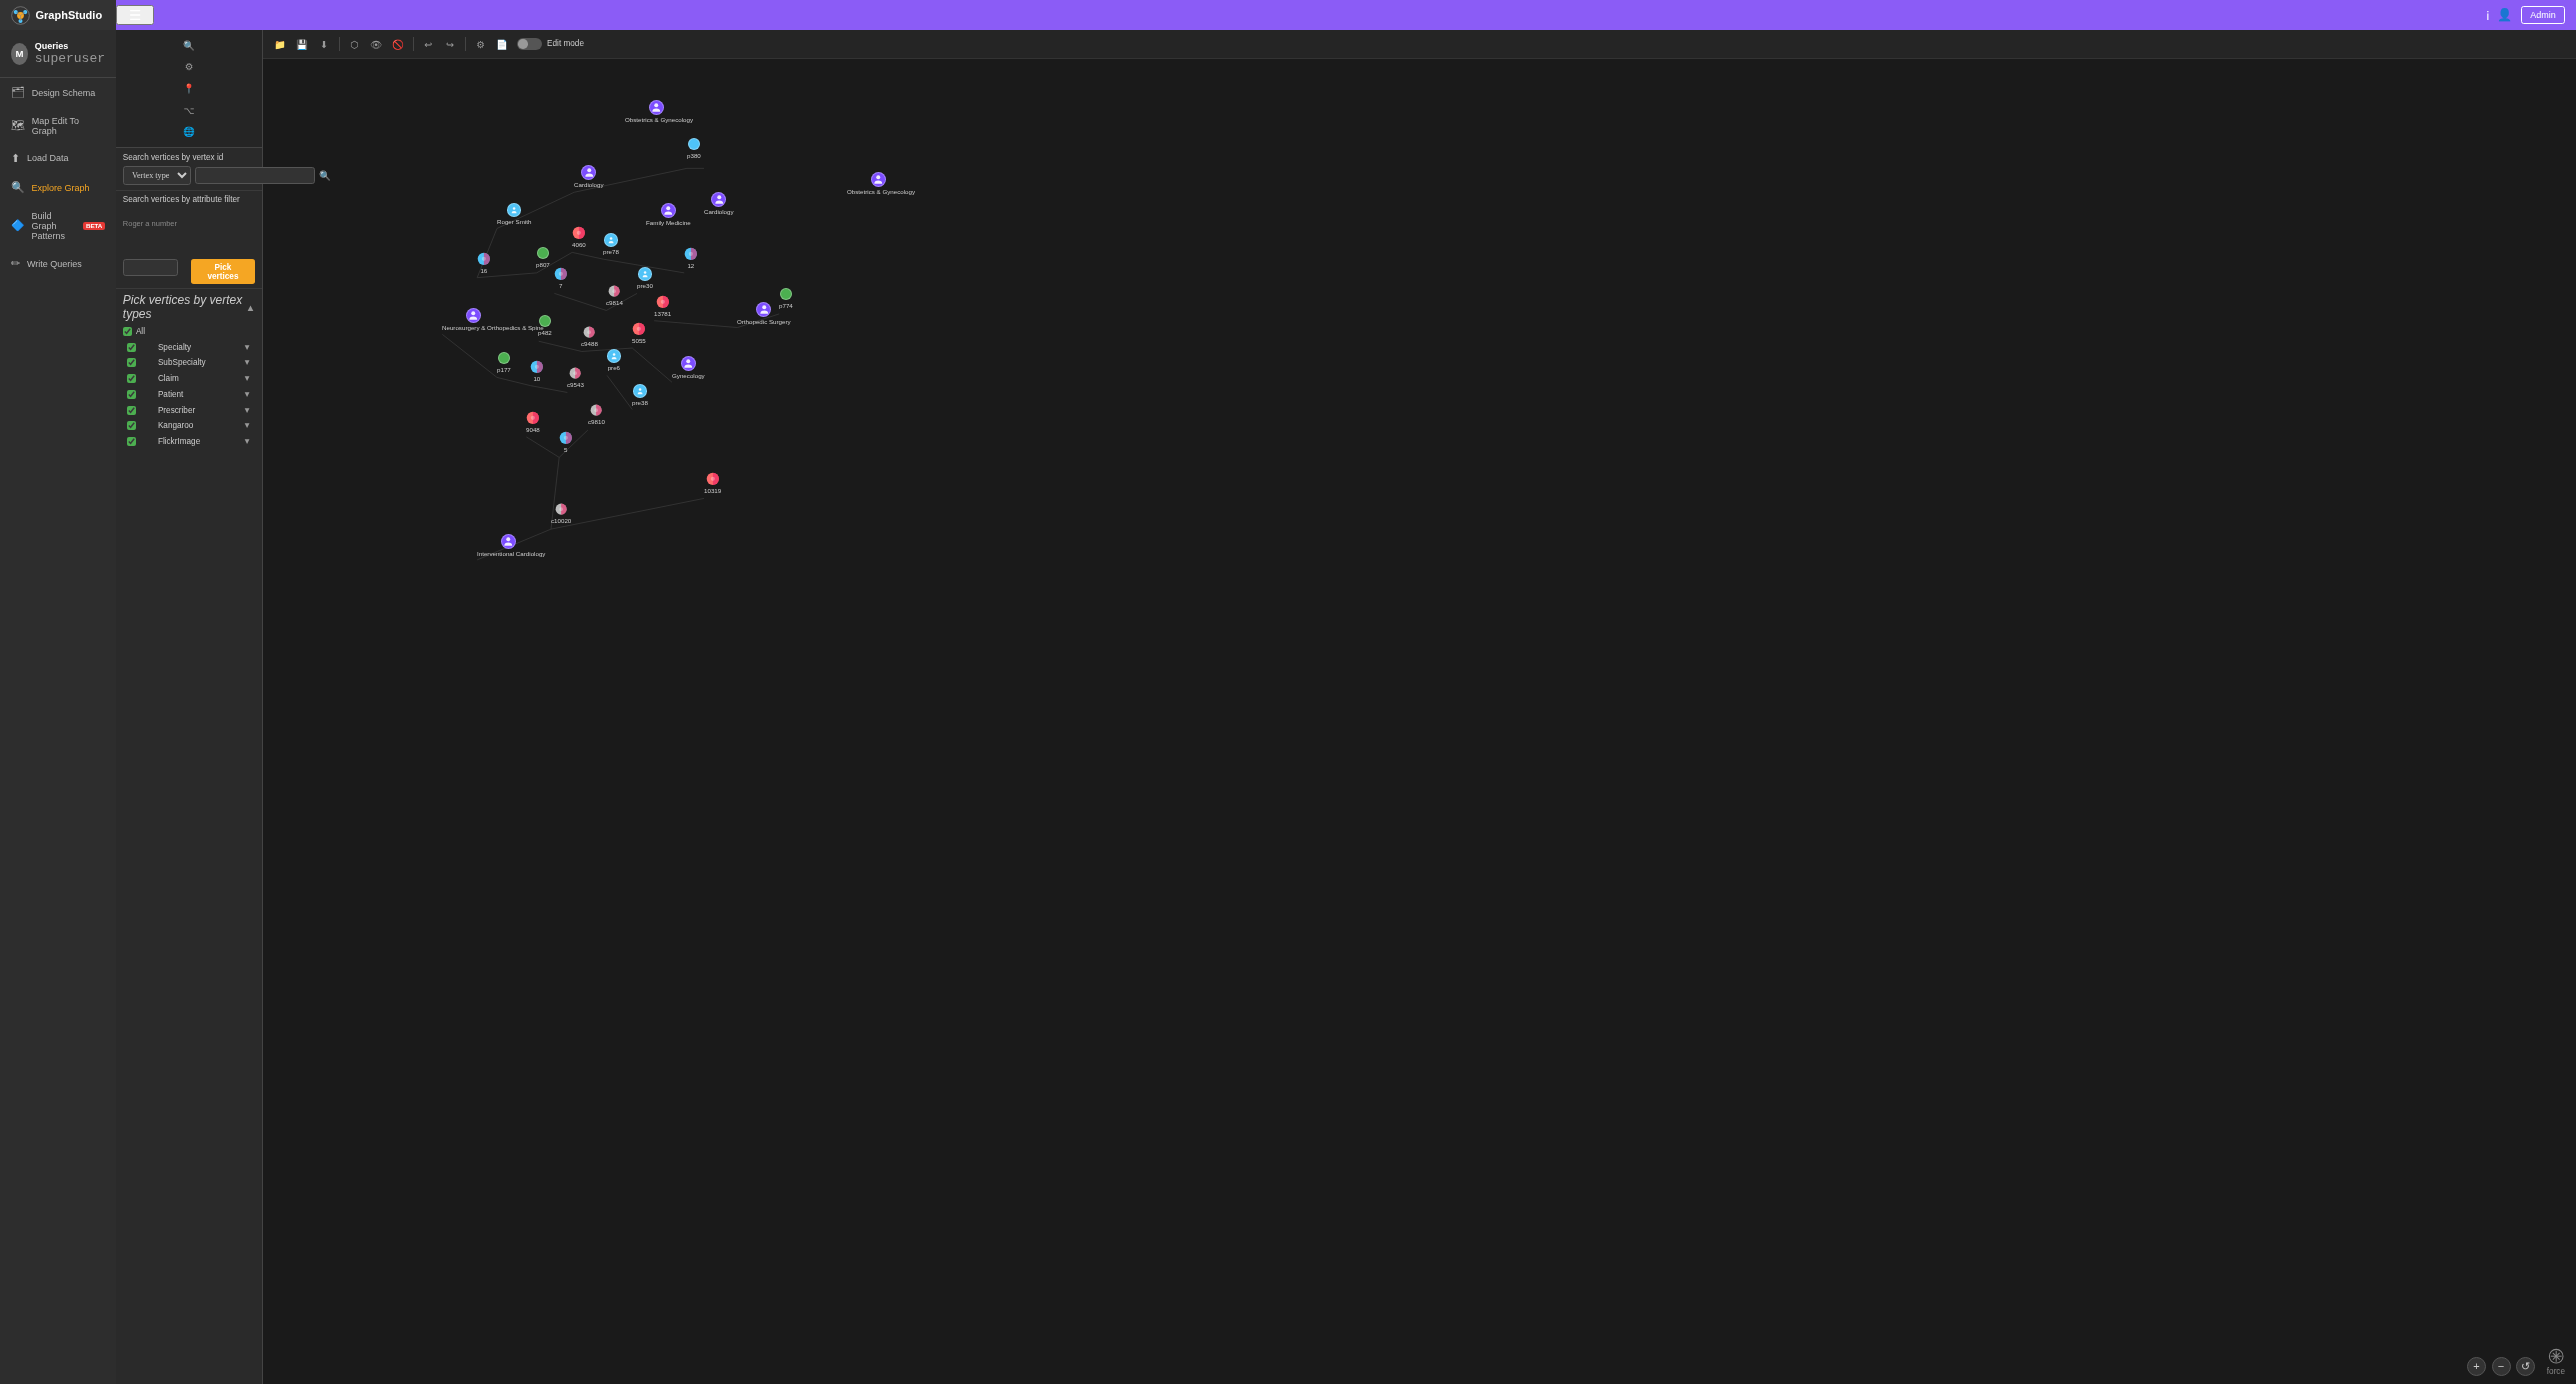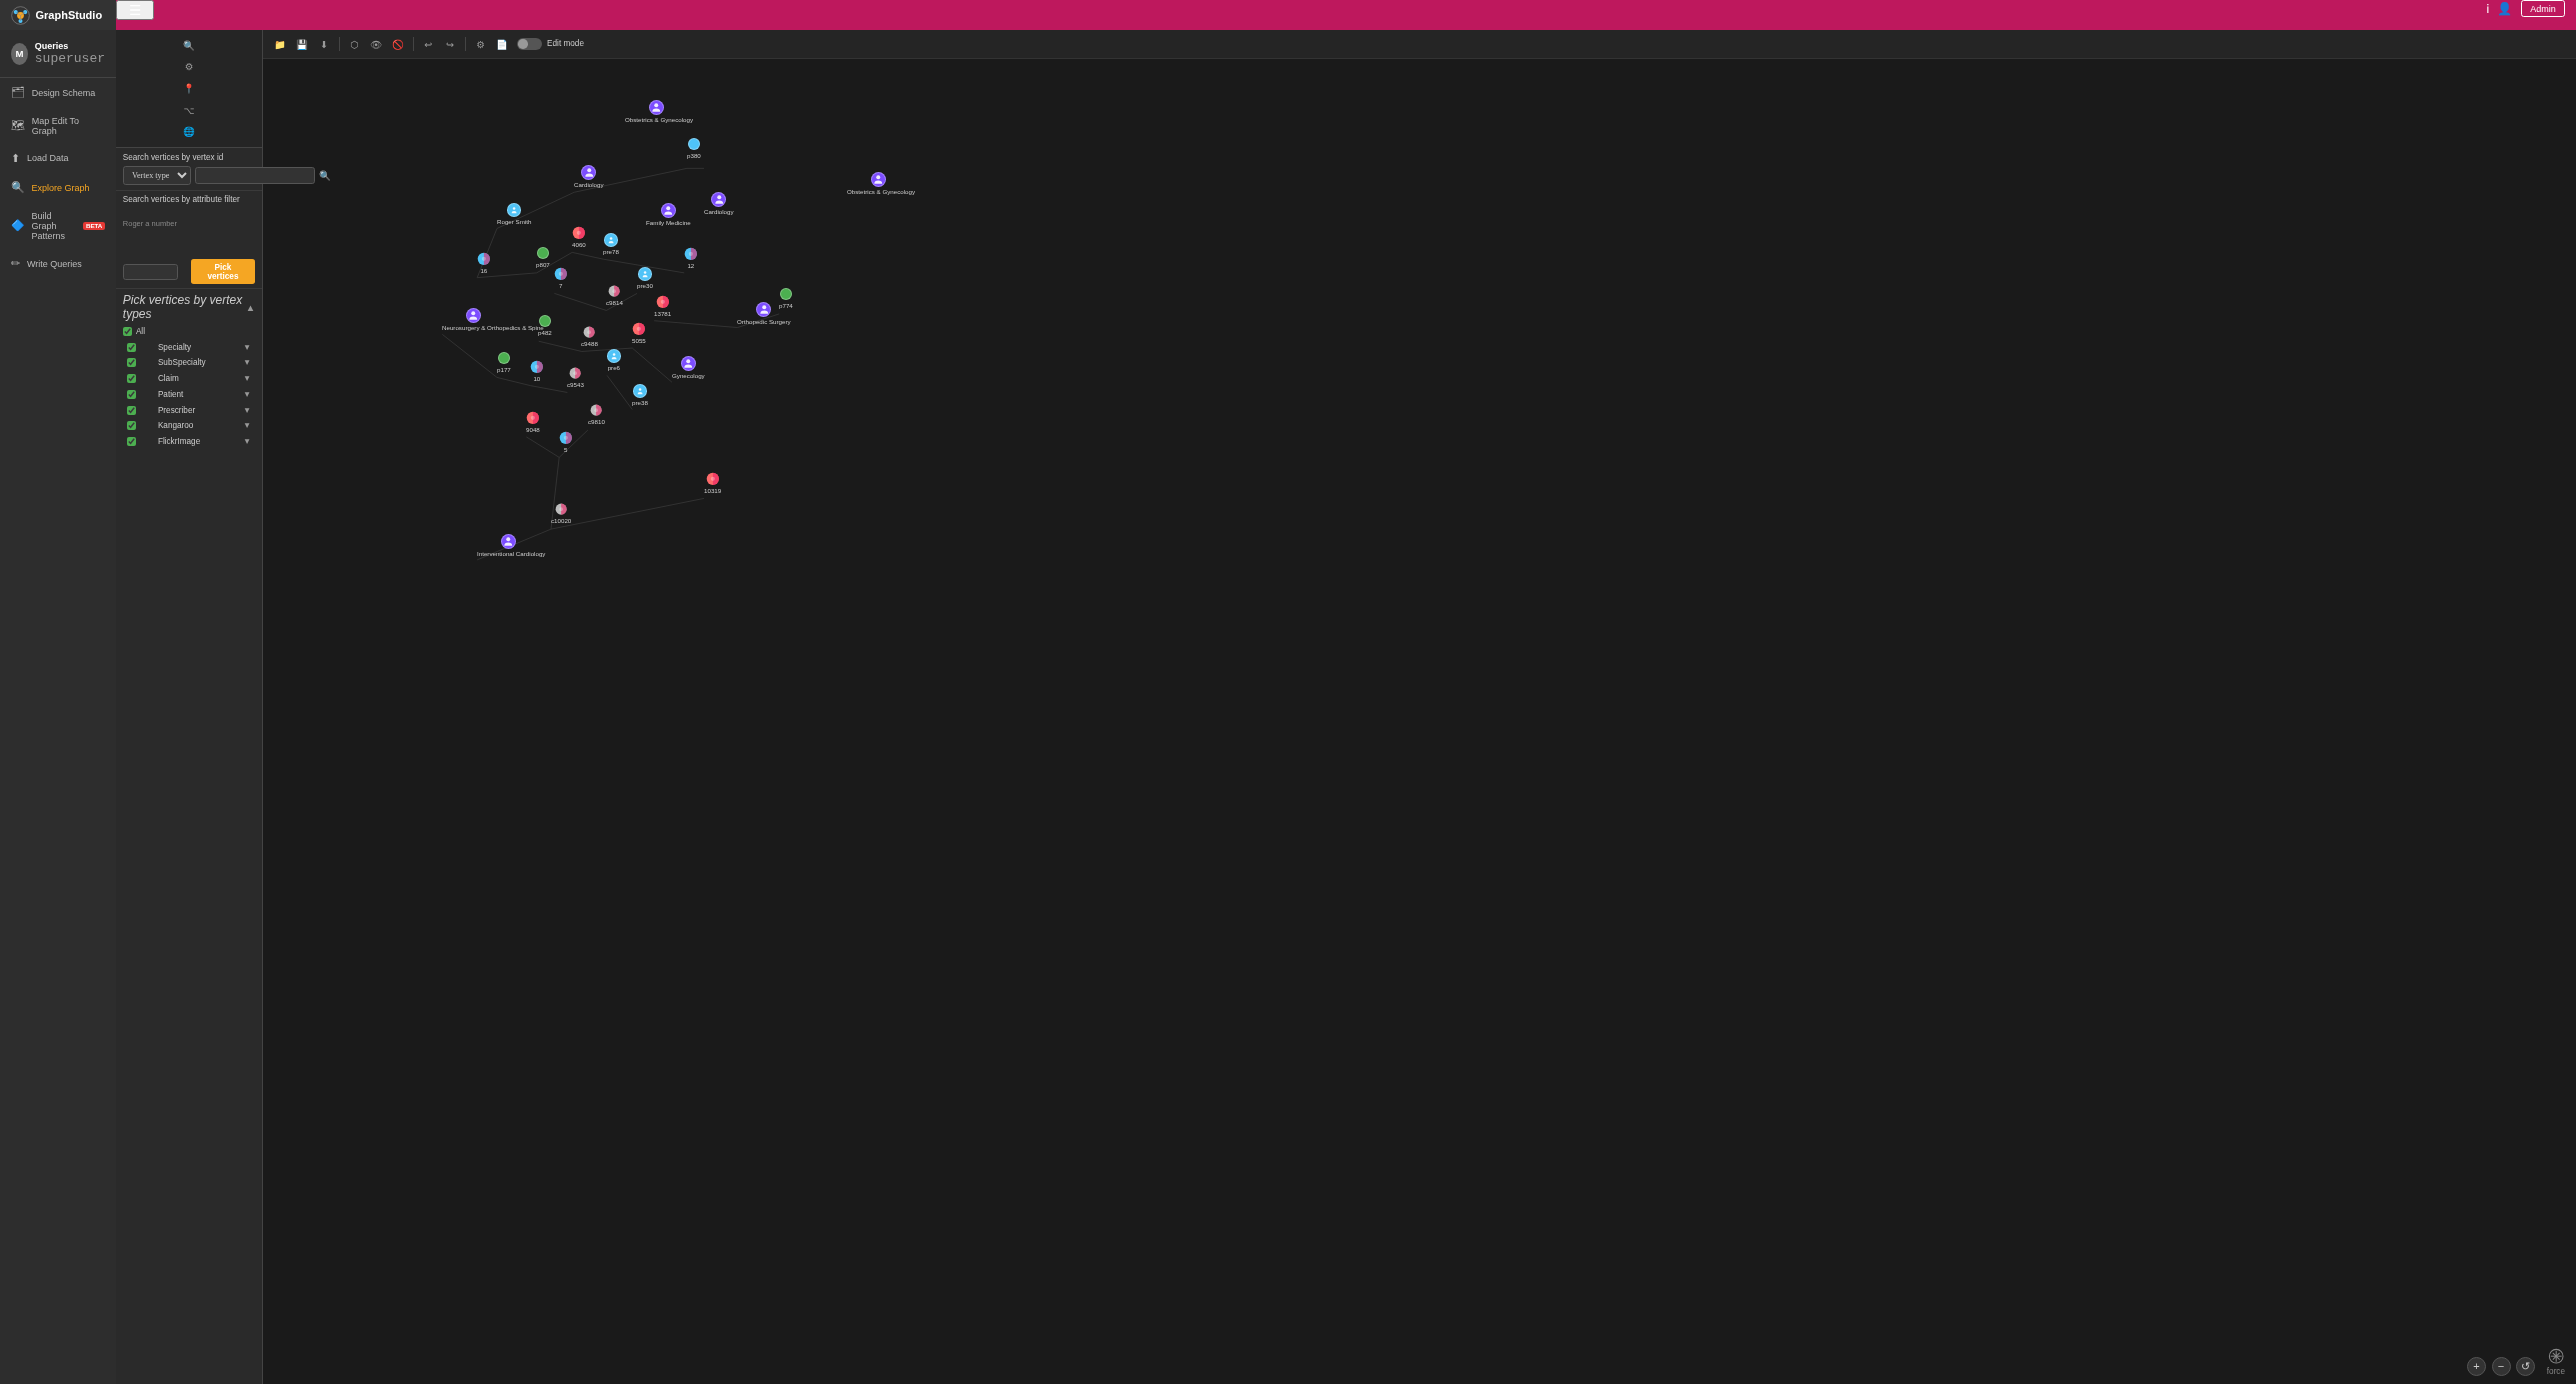--- a/index.html
+++ b/index.html
@@ -1,21 +1,21 @@
 <!DOCTYPE html>
 <html style="font-size:11px"><head>
   <meta charset="utf-8">
   <style>
     * { box-sizing: border-box; margin: 0; padding: 0; }
     body { background: #1e1e1e; color: #ccc; font-family: 'Segoe UI', Arial, sans-serif; font-size: 9px; overflow: hidden; width: 100vw; height: 100vh; }
 
     
     #topbar {
       position: fixed; top: 0; left: 0; right: 0; height: 30px;
-      background: #be185d; display: flex; align-items: flex-start; z-index: 100;
+      background: #8b5cf6; display: flex; align-items: center; z-index: 100;
     }
     #topbar .logo-area {
       width: 116px; display: flex; align-items: center; gap: 5.5px; padding: 0 11px;
       background: #333; height: 100%;
     }
     #topbar .logo-icon { width: 19px; height: 19px; }
     #topbar .logo-text { color: #fff; font-size: 11px; font-weight: 600; }
     #topbar .hamburger { padding: 0 11px; color: #fff; font-size: 13.7px; cursor: pointer; }
     #topbar .right-icons { margin-left: auto; display: flex; align-items: center; gap: 8.2px; padding-right: 11px; }
     #topbar .right-icons span { color: #fff; font-size: 12.3px; cursor: pointer; }
@@ -76,21 +76,21 @@
     }
     .vertex-id-input {
       flex: 1; background: #333; border: 0.7px solid #555; color: #ccc;
       padding: 2.7px 4.1px; border-radius: 2.7px; font-size: 8.2px; outline: none;
     }
     .search-btn { background: none; border: none; color: #999; cursor: pointer; font-size: 9.6px; }
 
     .attr-section { padding: 4.1px 6.8px; border-top: 0.7px solid #3a3a3a; }
     .attr-title { color: #ccc; font-size: 8.2px; margin-bottom: 15px; }
     .attr-hint { color: #888; font-size: 7.5px; margin-bottom: 2.7px; }
-    .attr-row { display: flex; gap: 13px; align-items: center; margin-top: 31px; }
+    .attr-row { display: flex; gap: 13px; align-items: flex-start; margin-top: 31px; }
     .attr-input {
       width: 55px; background: #333; border: 0.7px solid #555; color: #ccc;
       padding: 2.7px 4.1px; border-radius: 2.7px; font-size: 8.2px; outline: none;
     }
     .pick-btn {
       background: #f5a623; border: none; color: #fff; padding: 3.4px 8.2px;
       border-radius: 2.7px; font-size: 8.2px; cursor: pointer; font-weight: 600;
     }
 
     .vertex-types-section { padding: 4.1px 6.8px; border-top: 0.7px solid #3a3a3a; flex: 1; overflow-y: auto; }

